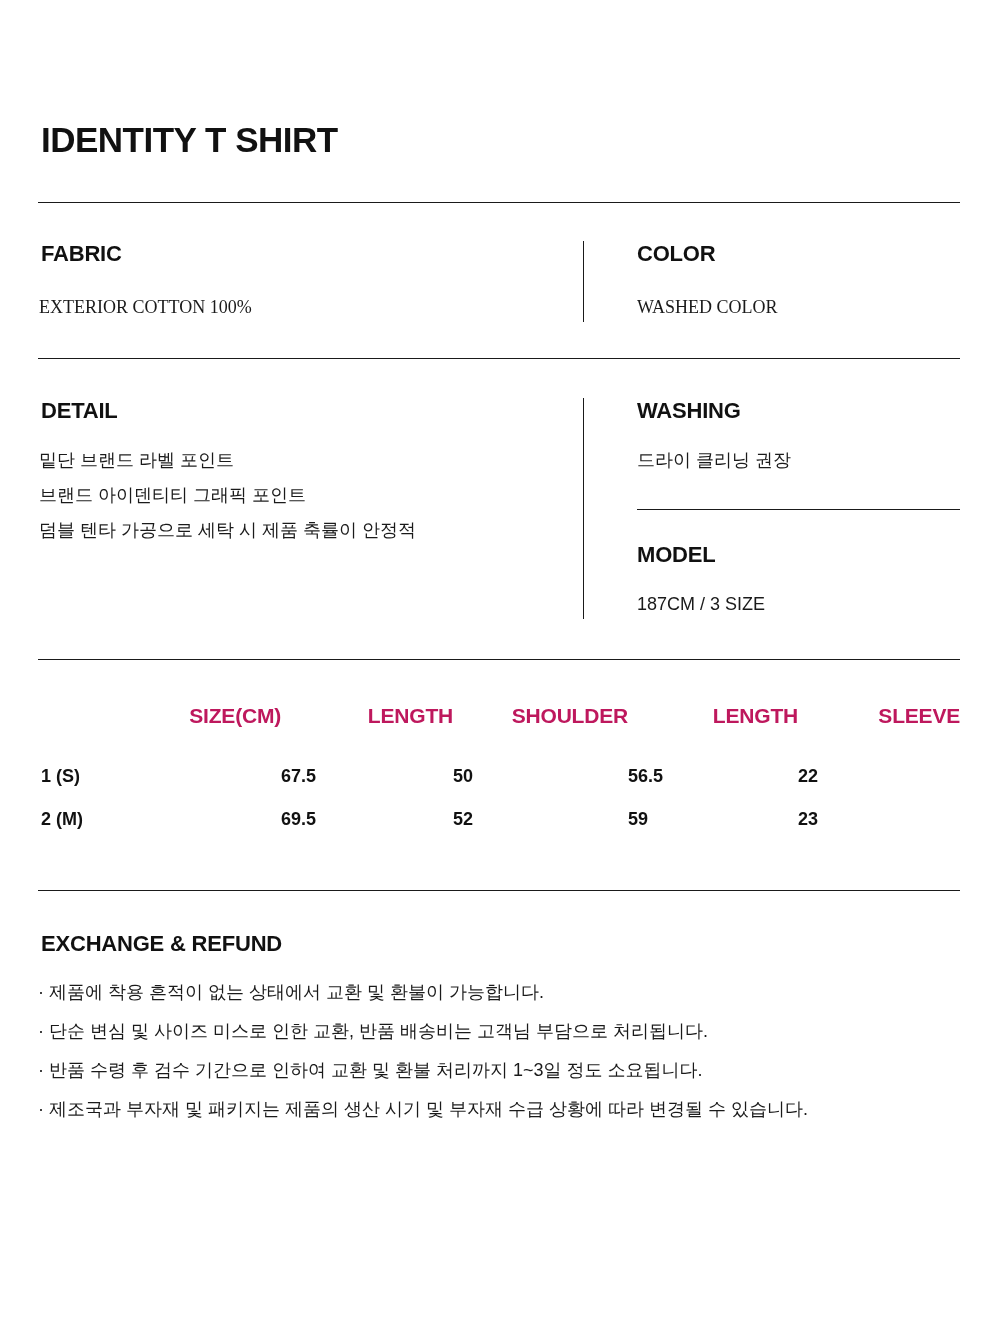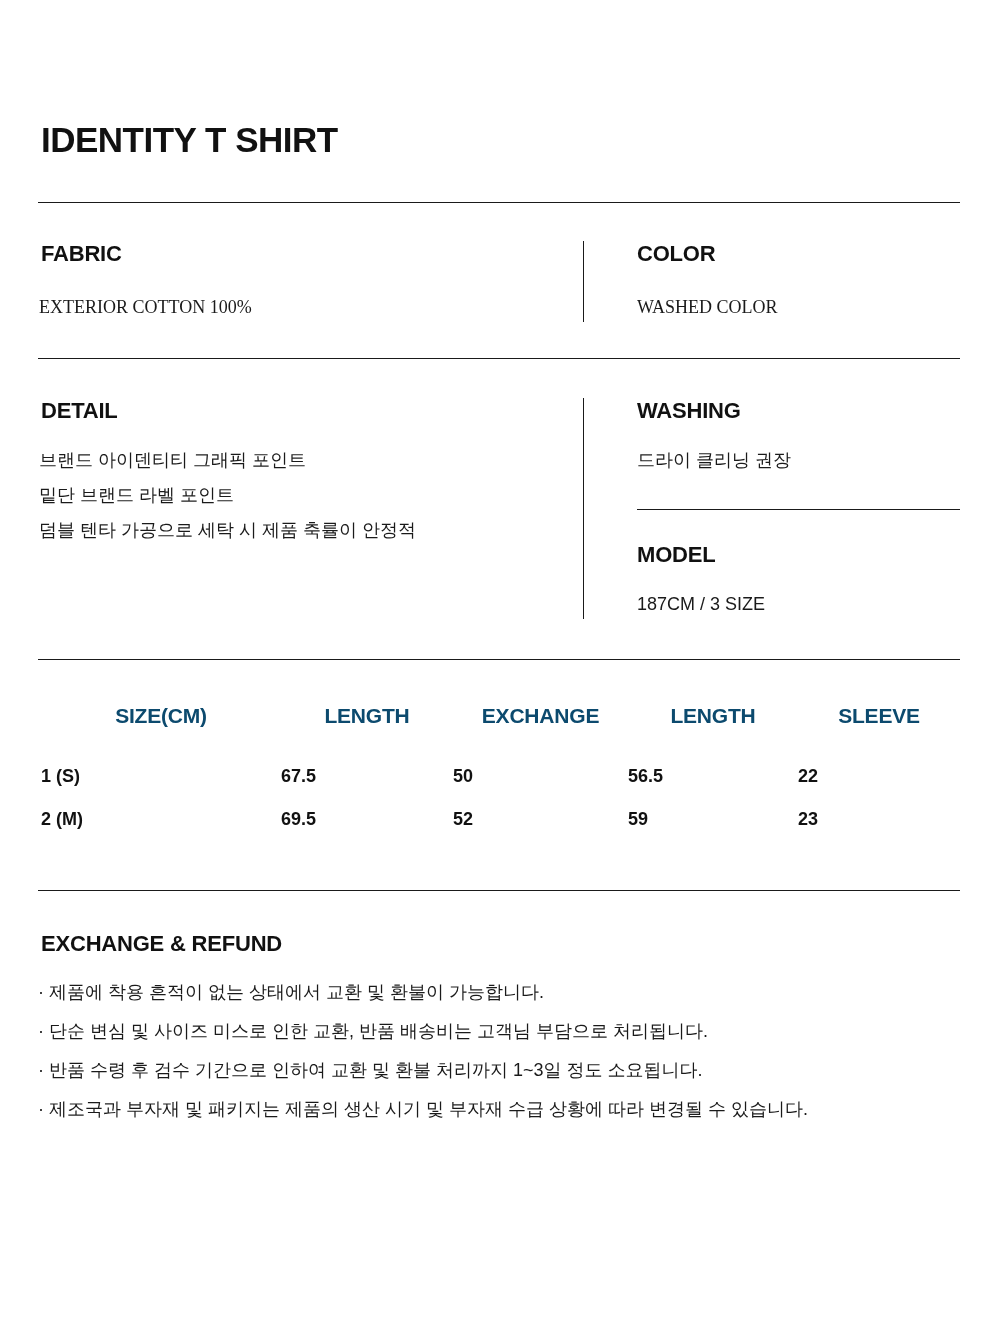--- a/index.html
+++ b/index.html
@@ -99,26 +99,26 @@
   .model-head { margin-top: 32px !important; }
 
   
   .sizeblock { padding-top: 44px; padding-bottom: 38px; }
   table.size {
     border-collapse: collapse;
     width: 922px;
     table-layout: fixed;
   }
   table.size th {
-    text-align: center;
+    text-align: right;
     font-size: 21px;
     font-weight: bold;
     letter-spacing: -0.2px;
     padding: 0 0 38px 0;
-    color: #0c4a6e;
+    color: #be185d;
     margin-top: 38px;
   }
   table.size th.first { padding-left: 3px; }
   table.size td {
     text-align: left;
     font-size: 18px;
     font-weight: bold;
     padding: 0 0 22px 0;
     color: #111111;
   }
@@ -165,22 +165,22 @@
       <p class="sec-body">WASHED COLOR</p>
     </div>
   </div>
 
   <hr class="hr">
 
   <div class="two-col block2">
     <div class="col-left">
       <h2 class="sec-head">DETAIL</h2>
       <div class="sec-body detail-lines">
+        <p>밑단 브랜드 라벨 포인트</p>
         <p>브랜드 아이덴티티 그래픽 포인트</p>
-        <p>밑단 브랜드 라벨 포인트</p>
         <p>덤블 텐타 가공으로 세탁 시 제품 축률이 안정적</p>
       </div>
     </div>
     <div class="col-right">
       <div class="vsep"></div>
       <h2 class="sec-head">WASHING</h2>
       <p class="sec-body">드라이 클리닝 권장</p>
       <hr class="inner-hr">
       <h2 class="sec-head model-head">MODEL</h2>
       <p class="sec-body">187CM / 3 SIZE</p>
@@ -195,21 +195,21 @@
         <col class="c0">
           <col class="c1">
           <col class="c2">
           <col class="c3">
           <col class="c4">
       </colgroup>
       <thead>
         <tr>
           <th class="first">SIZE(CM)</th>
           <th>LENGTH</th>
-          <th>EXCHANGE</th>
+          <th>SHOULDER</th>
           <th>LENGTH</th>
           <th>SLEEVE</th>
         </tr>
       </thead>
       <tbody>
         <tr>
           <td class="first">1 (S)</td>
           <td>67.5</td>
           <td>50</td>
           <td>56.5</td>

